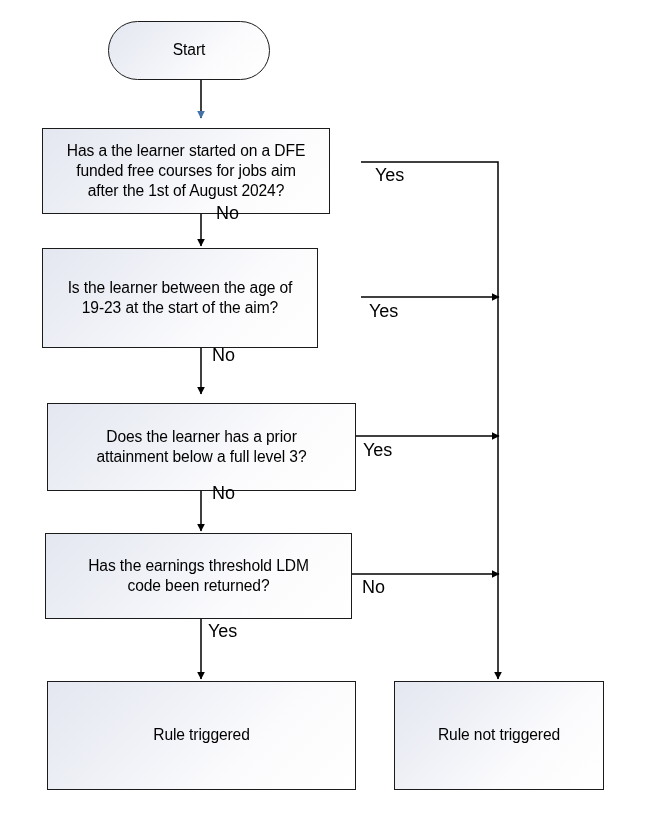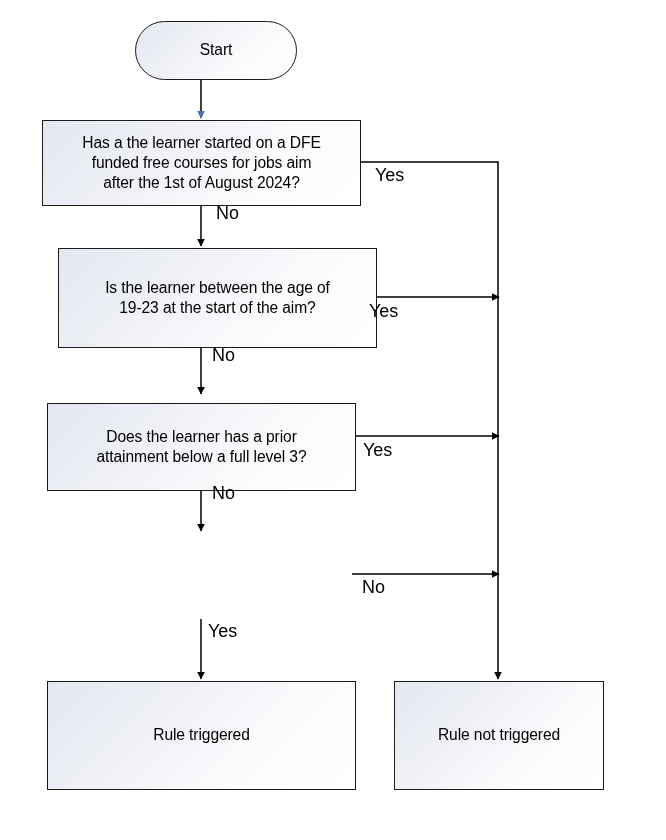--- a/index.html
+++ b/index.html
@@ -87,40 +87,44 @@
 
     <path d="M 361 162 L 498 162 L 498 679" fill="none" stroke="#000000" stroke-width="1.5" marker-end="url(#arrow-black)"></path>
 
     <line x1="361" y1="297" x2="499" y2="297" stroke="#000000" stroke-width="1.5" marker-end="url(#arrow-black)"></line>
 
     <line x1="356" y1="436" x2="499" y2="436" stroke="#000000" stroke-width="1.5" marker-end="url(#arrow-black)"></line>
 
     <line x1="352" y1="574" x2="499" y2="574" stroke="#000000" stroke-width="1.5" marker-end="url(#arrow-black)"></line>
   </svg>
 
-  <div class="node terminator" style="left:135px; top:21px; width:162px; height:59px;">
+  <div class="node terminator" style="left:108px; top:21px; width:162px; height:59px;">
     <span class="node-text">Start</span>
   </div>
 
-  <div class="node process" style="left:42px; top:120px; width:319px; height:86px;text-align:center;">
+  <div class="node process" style="left:42px; top:128px; width:288px; height:86px;text-align:center;">
     <span class="node-text">Has a the learner started on a DFE
 funded free courses for jobs aim
 after the 1st of August 2024?</span>
   </div>
 
-  <div class="node process" style="left:42px; top:248px; width:319px; height:100px;margin-left:16px;">
+  <div class="node process" style="left:42px; top:248px; width:276px; height:100px;">
     <span class="node-text">Is the learner between the age of
 19-23 at the start of the aim?</span>
   </div>
 
   <div class="node process" style="left:47px; top:396px; width:309px; height:88px;margin-top:7px;">
     <span class="node-text">Does the learner has a prior
 attainment below a full level 3?</span>
   </div>
 
+  <div class="node process" style="left:45px; top:533px; width:307px; height:86px;">
+    <span class="node-text">Has the earnings threshold LDM
+code been returned?</span>
+  </div>
 
   <div class="node process" style="left:394px; top:681px; width:210px; height:109px;">
     <span class="node-text">Rule not triggered</span>
   </div>
 
   <div class="node process" style="left:47px; top:681px; width:309px; height:109px;">
     <span class="node-text">Rule triggered</span>
   </div>
 
   <span class="edge-label" style="left:375px; top:166px;">Yes</span>

